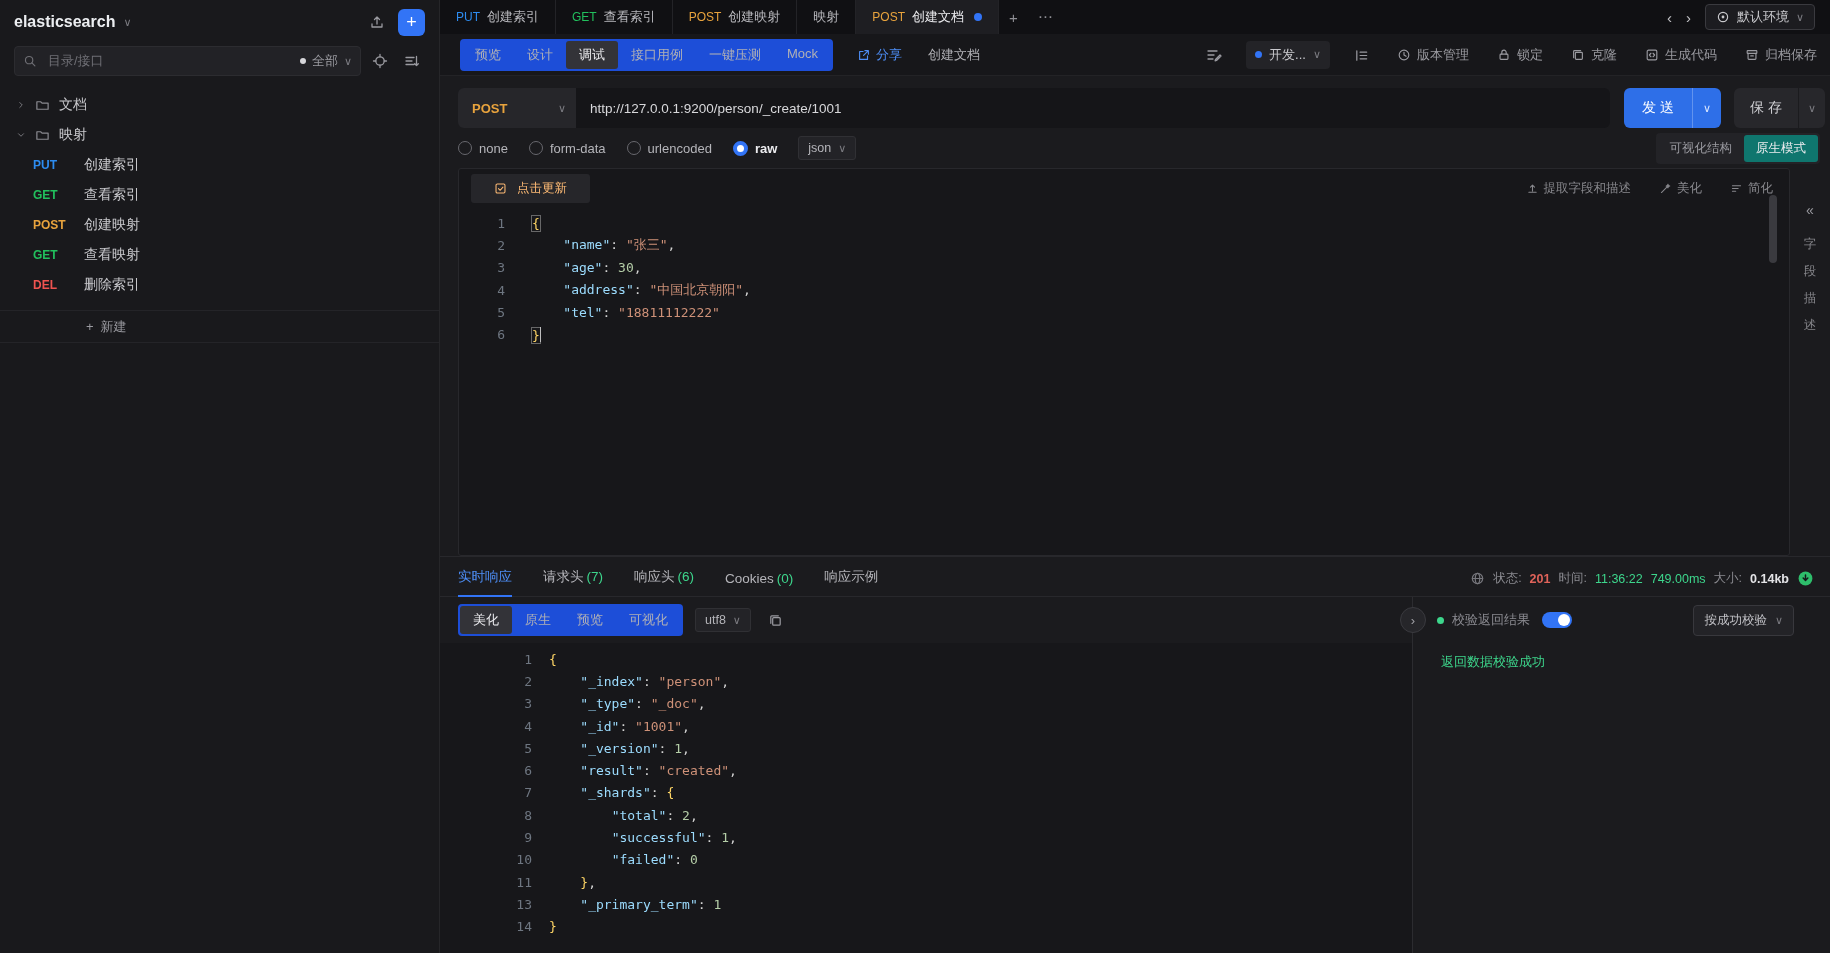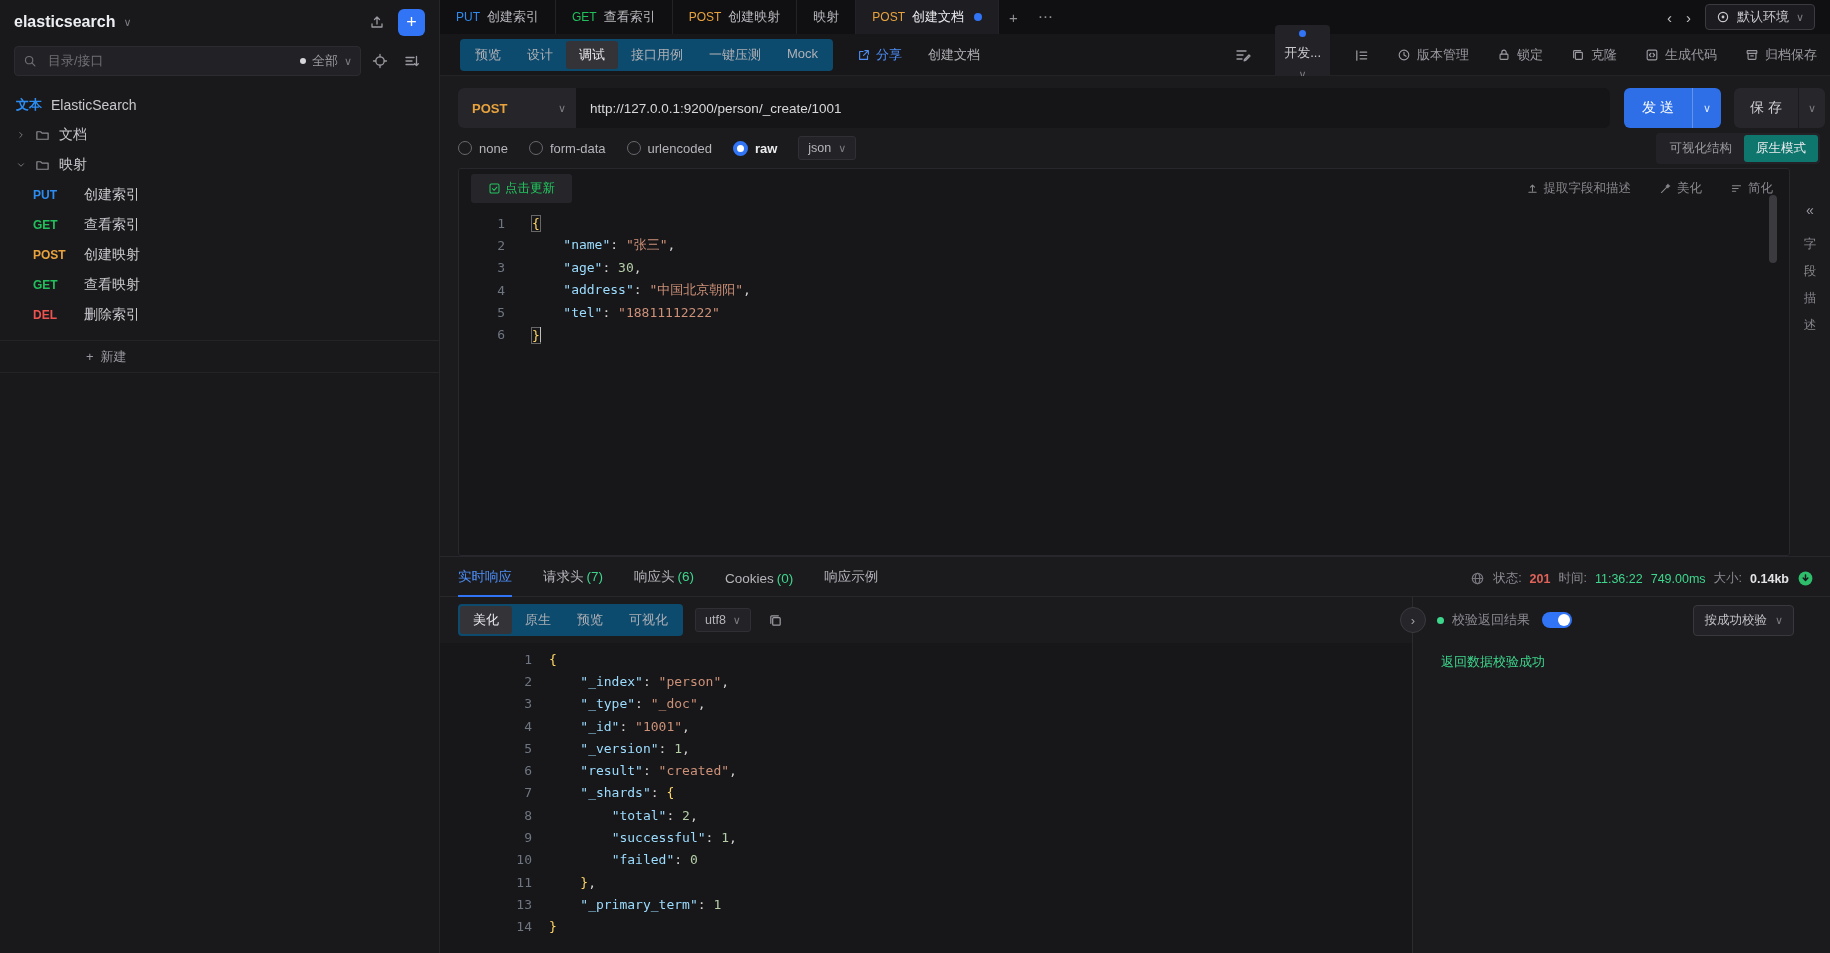--- a/index.html
+++ b/index.html
@@ -44,21 +44,21 @@
   .etab .m { font-size:12px; }
   .etab .m:empty { display:none; }
   .etab.active { background:#1e1e22; color:#ececef; }
   .dirty-dot { width:8px; height:8px; background:#3274f6; margin-left:3px; }
   .strip-btn { display:flex; align-items:center; padding:0 10px; color:#8f8f95; font-size:15px; }
   .nav-arrows { display:flex; align-items:center; gap:14px; color:#c3c3c7; font-size:15px; margin-right:14px; }
   .env-btn { align-self:center; height:26px; display:flex; align-items:center; gap:7px; padding:0 10px; background:#1c1c20; border:1px solid #3a3a3f; border-radius:4px; color:#c8c8cc; }
 
   
   .toolbar { height:42px; flex:none; background:#17171a; border-bottom:1px solid #232326; display:flex; align-items:center; padding:0 13px 0 20px; gap:10px; }
-  .seg { display:flex; background:#0c4a6e; border-radius:4px; padding:2px; }
+  .seg { display:flex; background:#1d4ed8; border-radius:4px; padding:2px; }
   .seg .sitem { padding:5px 13px; border-radius:3px; color:#b0b0b5; font-size:13px; }
   .seg .sitem.active { background:#333338; color:#ececef; }
   .share-link { display:flex; align-items:center; gap:5px; color:#4d8df5; margin-left:14px; }
   .plain-link { color:#b0b0b5; margin-left:16px; }
   .dev-pill { display:flex; align-items:center; gap:7px; background:#232327; border-radius:4px; padding:5px 9px; color:#c8c8cc; }
   .tb-action { display:flex; align-items:center; gap:6px; color:#9a9aa0; margin-left:18px; font-size:13px; }
   .tb-icon { color:#9a9aa0; margin-left:14px; }
 
   
   .content { flex:1; background:#1b1b1e; padding:12px 0 0 18px; display:flex; flex-direction:column; min-height:0; }
@@ -85,21 +85,21 @@
   .radio.checked .rc { border:4.5px solid #3274f6; background:#fff; width:15px; height:15px; }
   .radio.checked { color:#ececef; font-weight:bold; }
   .mini-select { display:flex; align-items:center; gap:7px; background:#232327; border:1px solid #303034; border-radius:3px; padding:4px 9px; color:#b5b5ba; font-size:12.5px; }
   .view-toggle { margin-left:auto; display:flex; background:#232327; border-radius:4px; padding:2px; }
   .view-toggle .vitem { padding:5px 12px; color:#9a9aa0; font-size:12.5px; border-radius:3px; }
   .view-toggle .vitem.active { background:#0f766e; color:#ececef; }
 
   .editor-wrap { flex:1; display:flex; min-height:0; }
   .editor { flex:1; background:#17171a; border:1px solid #28282c; border-radius:3px; display:flex; flex-direction:column; position:relative; min-width:0; }
   .editor-head { height:38px; flex:none; display:flex; align-items:center; padding:0 16px 0 12px; gap:28px; }
-  .update-pill { display:flex; align-items:center; gap:4px; background:#26262a; border-radius:3px; padding:6px 17px; color:#22c55e; font-size:12.5px; }
+  .update-pill { display:flex; align-items:center; gap:10px; background:#26262a; border-radius:3px; padding:6px 23px; color:#fdba74; font-size:12.5px; }
   .ed-link { display:flex; align-items:center; gap:5px; color:#88888d; font-size:12.5px; }
   .scroll-thumb { position:absolute; right:12px; top:26px; width:8px; height:68px; background:#3a3a3f; border-radius:4px; }
   .rail { width:40px; flex:none; display:flex; flex-direction:column; align-items:center; padding-top:34px; gap:10px; color:#85858a; }
   .rail .vchar { font-size:12.5px; }
   .rail .cl { font-size:14px; color:#9a9aa0; margin-bottom:8px; }
 
   
   .response { height:397px; flex:none; background:#1b1b1e; border-top:1px solid #28282c; display:flex; flex-direction:column; }
   .resp-tabs { height:40px; flex:none; border-bottom:1px solid #28282c; display:flex; align-items:flex-end; gap:31px; padding:0 16px 0 18px; font-size:13.5px; color:#b5b5ba; }
   .resp-status { margin-left:auto; display:flex; align-items:center; gap:8px; padding-bottom:9px; font-size:12.5px; color:#8a8a90; }
@@ -173,24 +173,20 @@
       </span>
       <span class="icon-btn">
         <svg class="i" width="16" height="16" viewBox="0 0 16 16">
             <path d="M2 4.5h8 M2 8h6 M2 11.5h8 M12.5 3.5v9 M10.7 10.7l1.8 1.8 1.8-1.8"></path>
           </svg>
       </span>
     </div>
 
     <div class="tree">
       <div class="trow">
-        <span class="tag">文本</span>
-        <span>ElasticSearch</span>
-      </div>
-      <div class="trow">
         <svg class="i cv" width="10" height="10" viewBox="0 0 16 16" style="transform:rotate(-90deg)">
             <path d="M4 6l4 4 4-4"></path>
           </svg>
         <svg class="i cv" width="15" height="15" viewBox="0 0 16 16">
             <path d="M2 4h4l1.5 1.5H14V12H2z"></path>
           </svg>
         <span>文档</span>
       </div>
       <div class="trow">
         <svg class="i cv" width="10" height="10" viewBox="0 0 16 16">
@@ -289,21 +285,21 @@
           </svg>
         <span>分享</span>
       </div>
       <span class="plain-link">创建文档</span>
       <span class="spacer"></span>
       <span class="tb-icon">
         <svg class="i" width="16" height="16" viewBox="0 0 16 16">
             <path d="M2 4h9 M2 8h6 M2 12h5 M9.5 12.5l4.5-4.5 1 1-4.5 4.5-1.4.4z"></path>
           </svg>
       </span>
-      <div class="dev-pill" style="margin-left:14px;flex-direction:column;">
+      <div class="dev-pill" style="margin-left:14px;">
         <span class="dot" style="width:7px;height:7px;background:#3274f6;"></span>
         <span>开发...</span>
         <span class="chev">∨</span>
       </div>
       <span class="tb-icon">
         <svg class="i" width="15" height="15" viewBox="0 0 16 16">
             <path d="M3 3v10 M6.5 4.5h7 M6.5 8h7 M6.5 11.5h7"></path>
           </svg>
       </span>
       <span class="tb-action">

